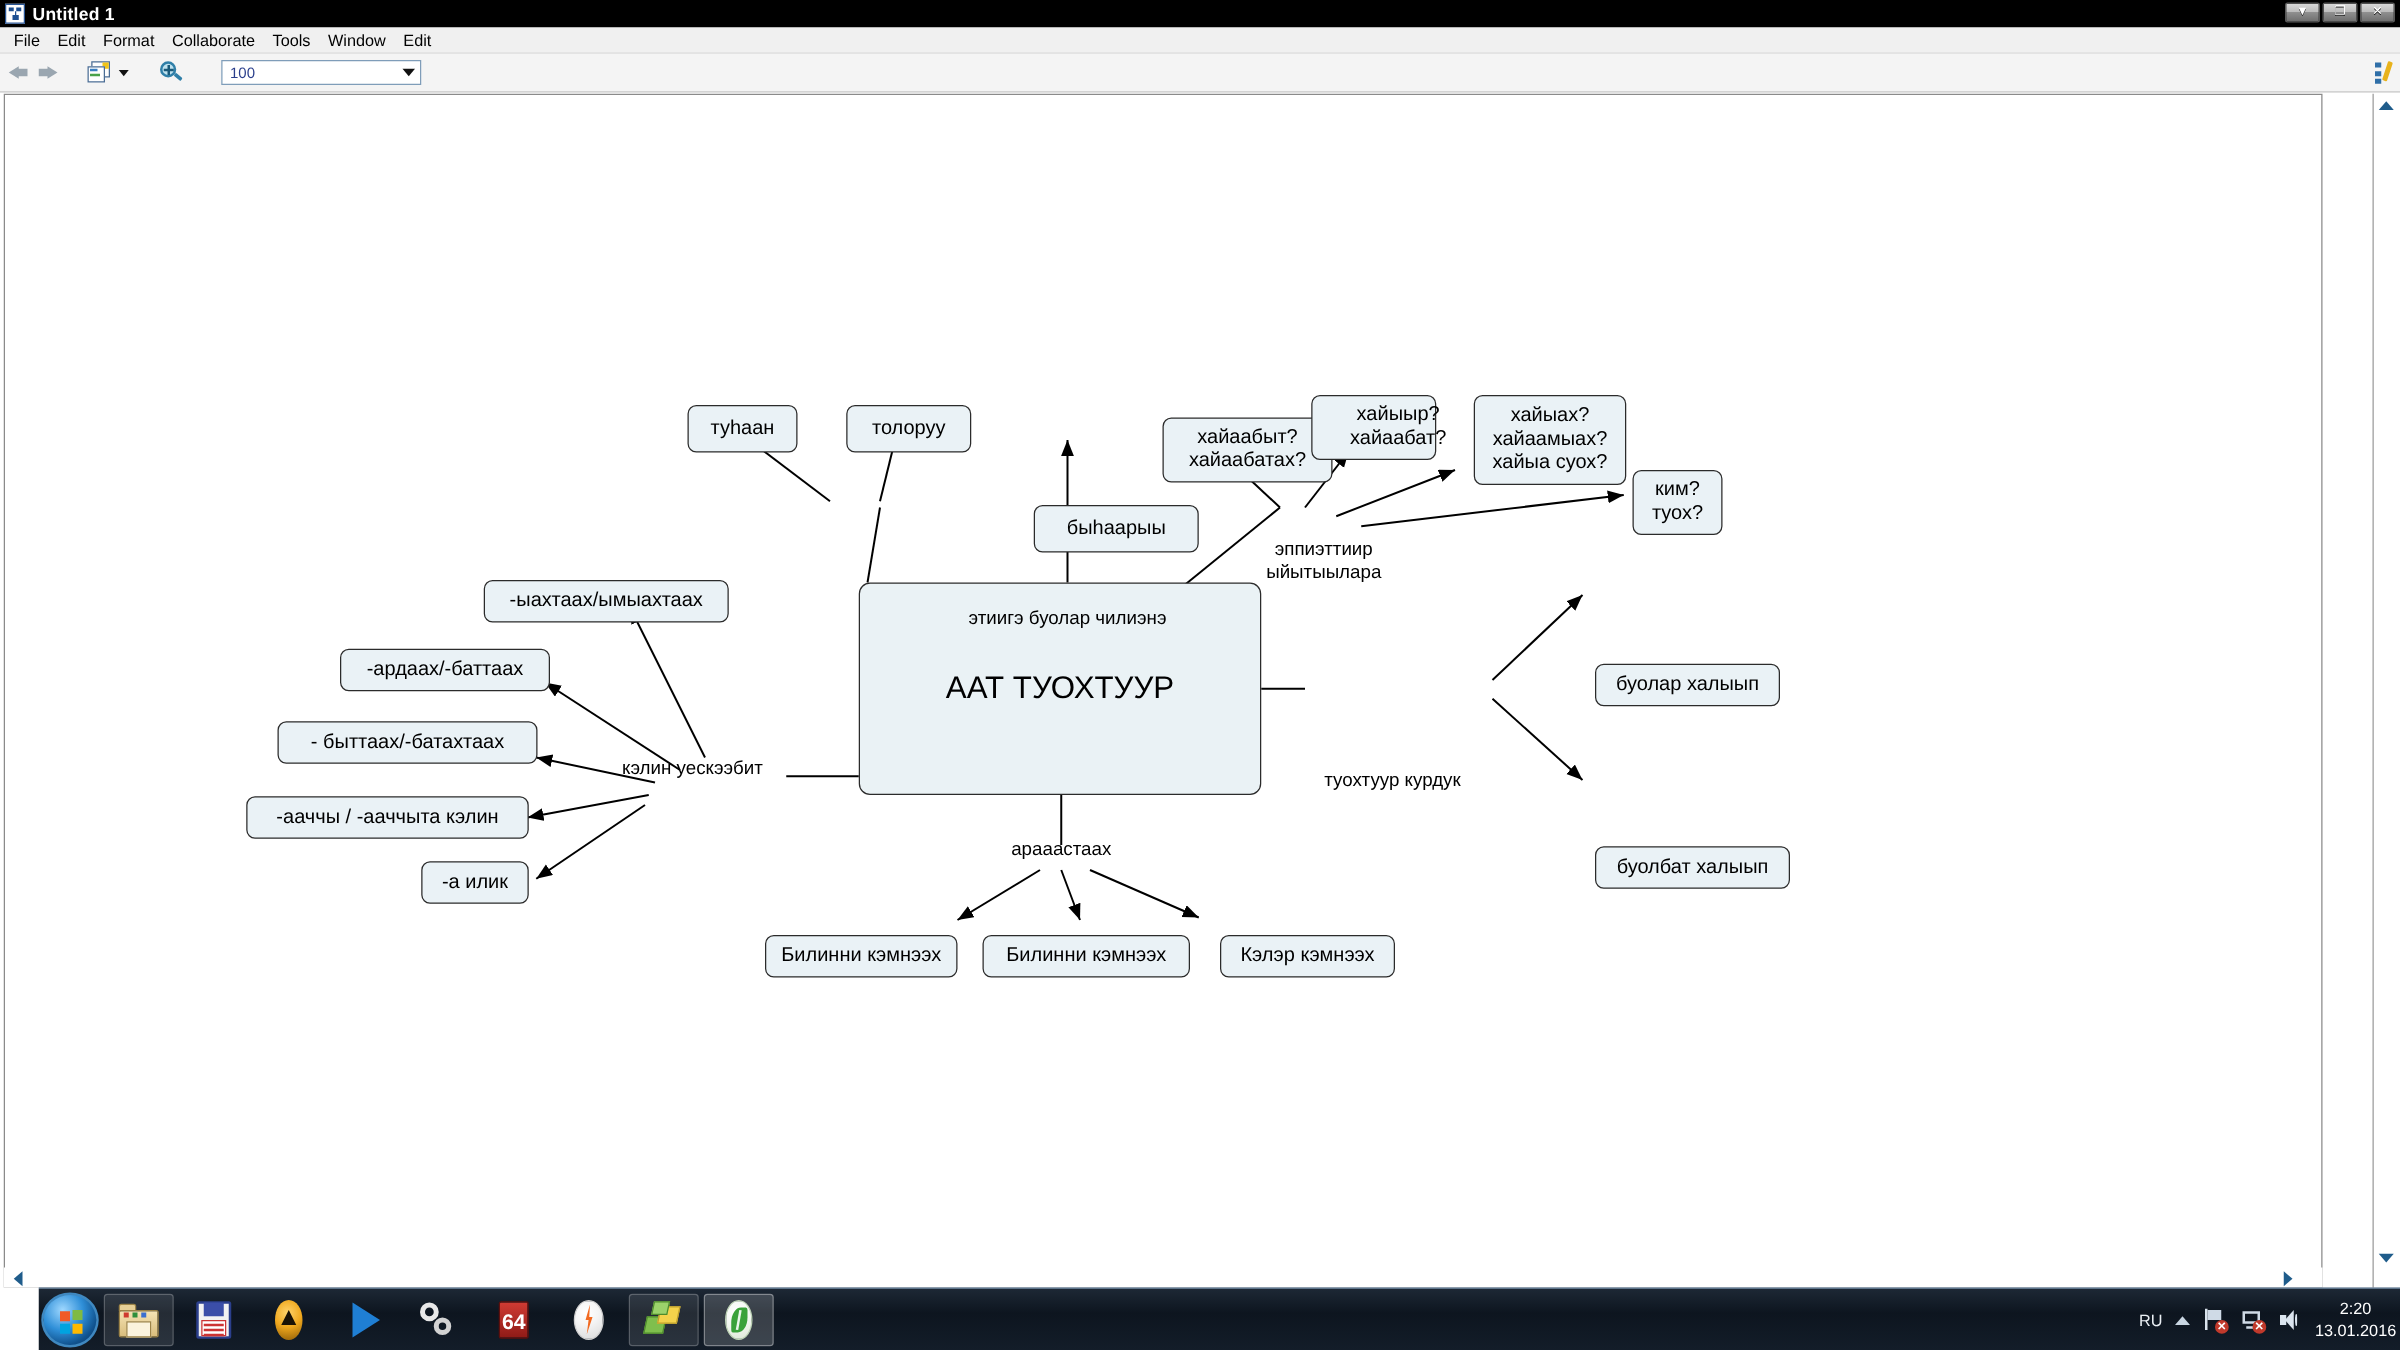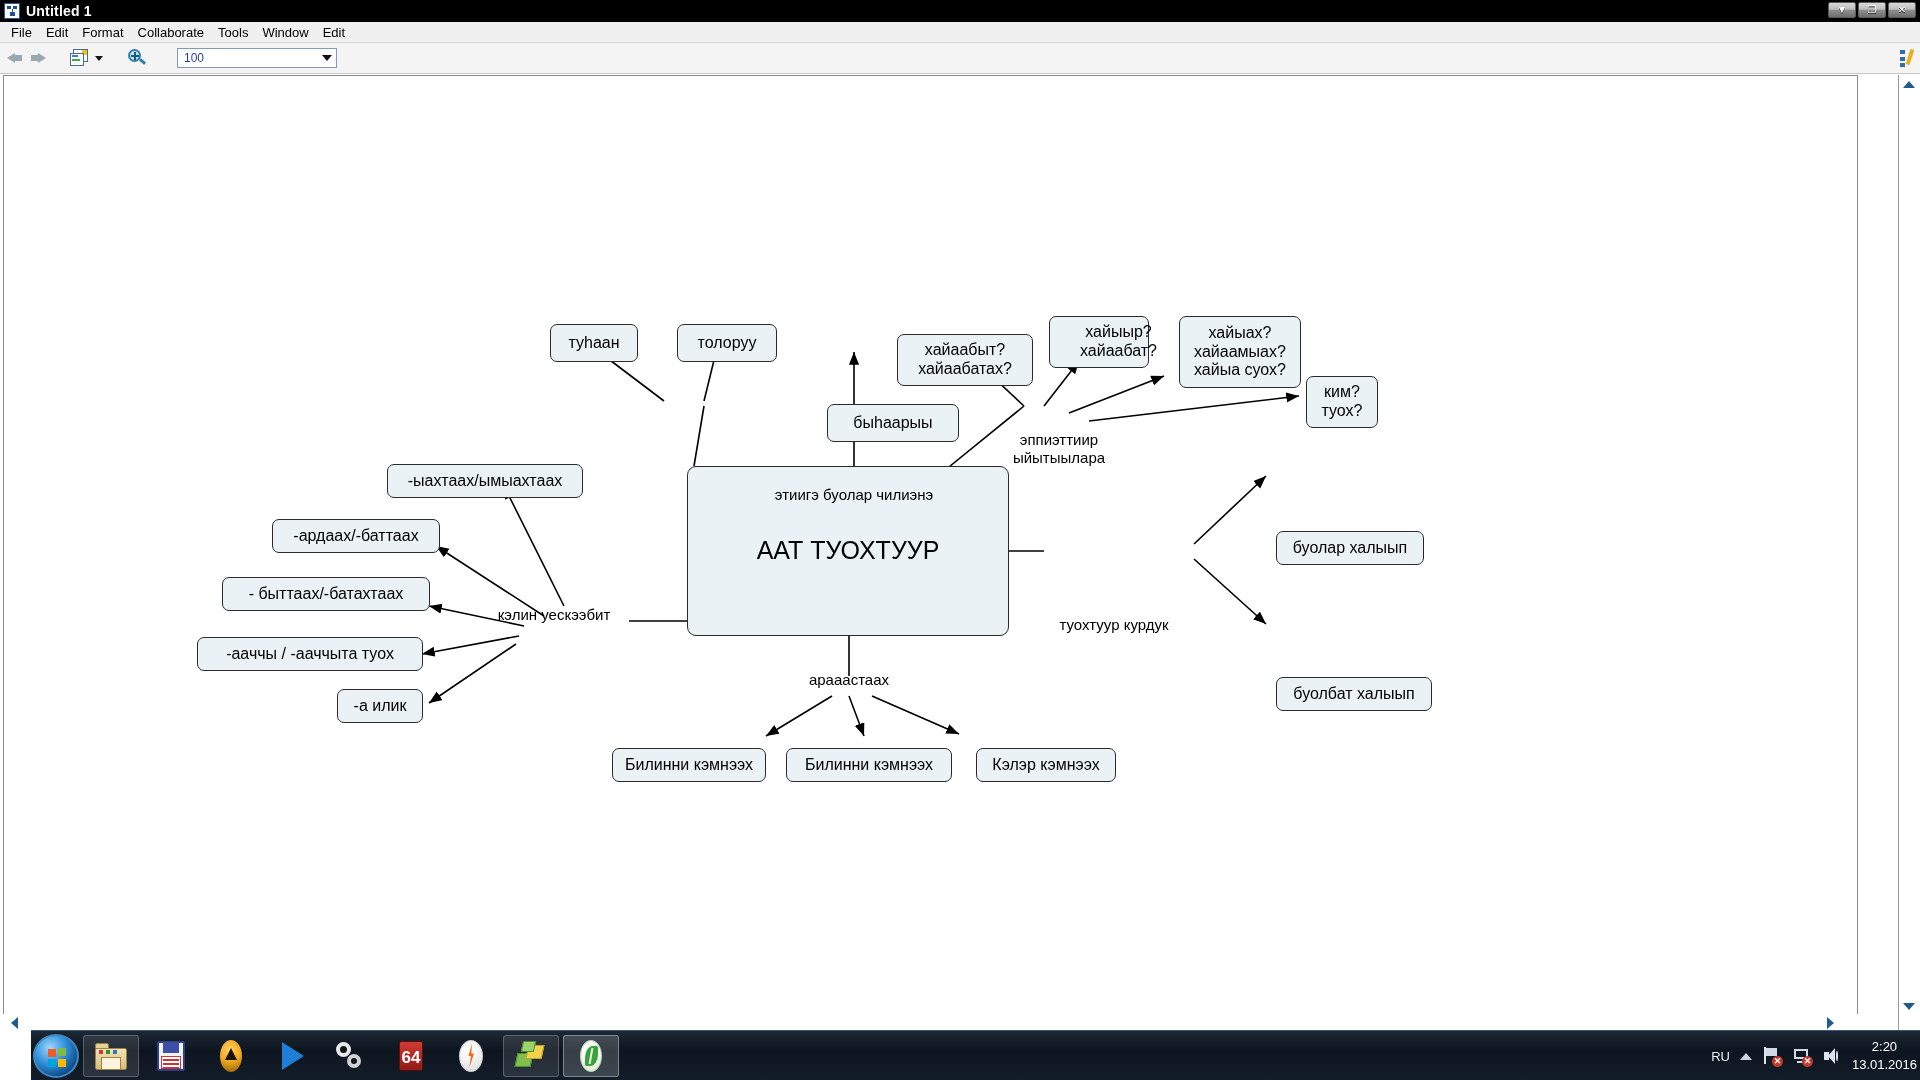--- a/index.html
+++ b/index.html
@@ -484,36 +484,36 @@
     </svg>
 
     <div class="node center" style="left:683px;top:390px;width:322px;height:170px;">ААТ ТУОХТУУР</div>
 
     <div class="node" style="left:546px;top:248px;width:88px;height:38px;">туһаан</div>
     <div class="node" style="left:673px;top:248px;width:100px;height:38px;">толоруу</div>
 
     <div class="node" style="left:823px;top:328px;width:132px;height:38px;">быһаарыы</div>
     <div class="elabel" style="left:745px;top:410px;width:210px;">этиигэ буолар чилиэнэ</div>
 
-    <div class="node" style="left:893px;top:258px;width:136px;height:52px;">хайаабыт?
+    <div class="node" style="left:926px;top:258px;width:136px;height:52px;">хайаабыт?
 хайаабатах?</div>
     <div class="node" style="left:1045px;top:240px;width:100px;height:52px;padding-left:48px;">хайыыр?
 хайаабат?</div>
     <div class="node" style="left:1175px;top:240px;width:122px;height:72px;">хайыах?
 хайаамыах?
 хайыа суох?</div>
     <div class="node" style="left:1302px;top:300px;width:72px;height:52px;">ким?
 туох?</div>
     <div class="elabel" style="left:975px;top:355px;width:160px;">эппиэттиир
 ыйытыылара</div>
 
     <div class="node" style="left:383px;top:388px;width:196px;height:34px;">-ыахтаах/ымыахтаах</div>
     <div class="node" style="left:268px;top:443px;width:168px;height:34px;">-ардаах/-баттаах</div>
     <div class="node" style="left:218px;top:501px;width:208px;height:34px;">- быттаах/-батахтаах</div>
-    <div class="node" style="left:193px;top:561px;width:226px;height:34px;">-ааччы / -ааччыта туох</div>
+    <div class="node" style="left:193px;top:561px;width:226px;height:34px;">-ааччы / -ааччыта кэлин</div>
     <div class="node" style="left:333px;top:613px;width:86px;height:34px;">-а илик</div>
     <div class="elabel" style="left:465px;top:530px;width:170px;">кэлин уескээбит</div>
 
     <div class="elabel" style="left:1035px;top:540px;width:150px;">туохтуур курдук</div>
     <div class="node" style="left:1272px;top:455px;width:148px;height:34px;">буолар халыып</div>
     <div class="node" style="left:1272px;top:601px;width:156px;height:34px;">буолбат халыып</div>
 
     <div class="elabel" style="left:785px;top:595px;width:120px;">арааастаах</div>
     <div class="node" style="left:608px;top:672px;width:154px;height:34px;">Билинни кэмнээх</div>
     <div class="node" style="left:782px;top:672px;width:166px;height:34px;">Билинни кэмнээх</div>

